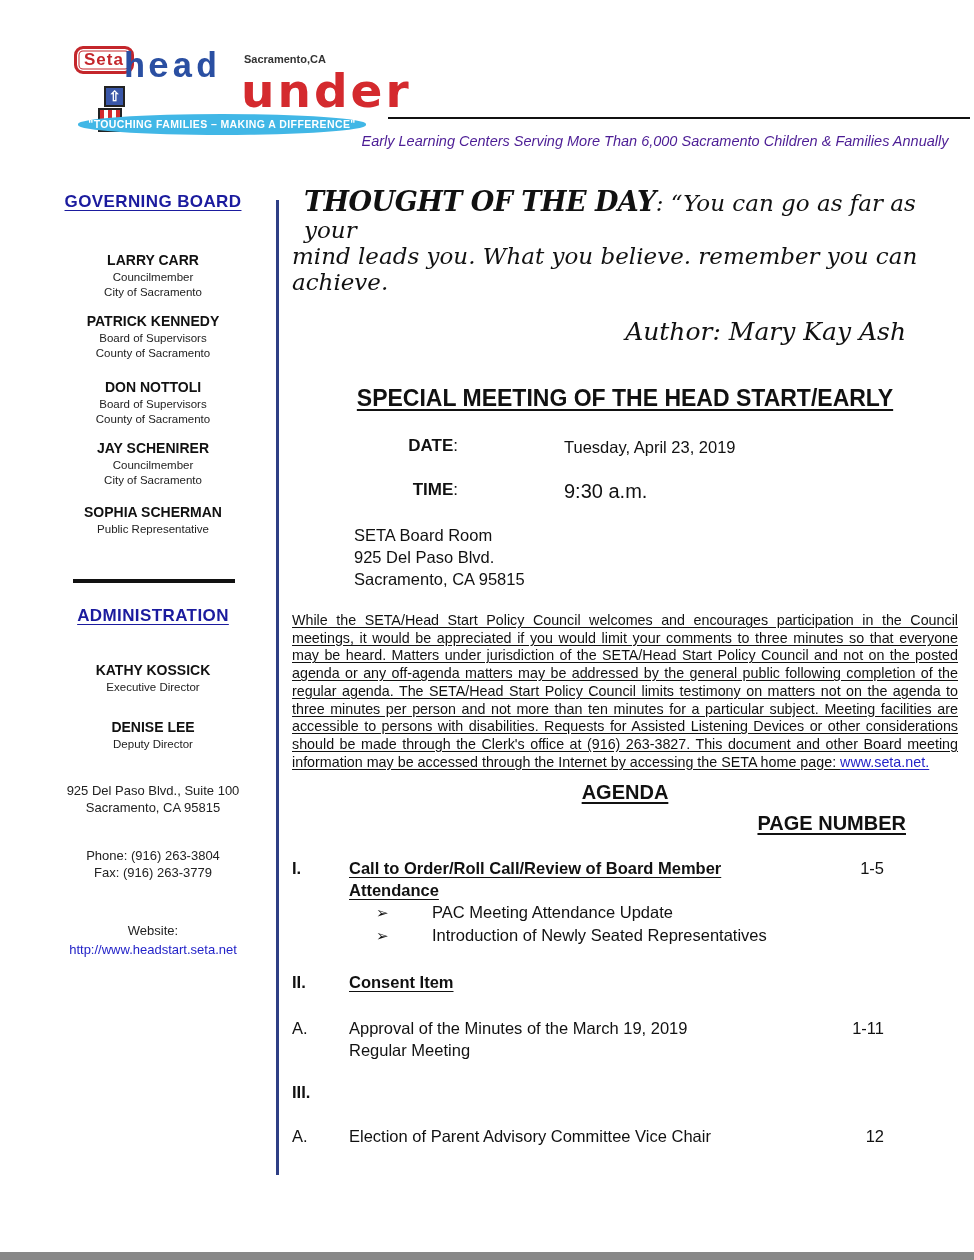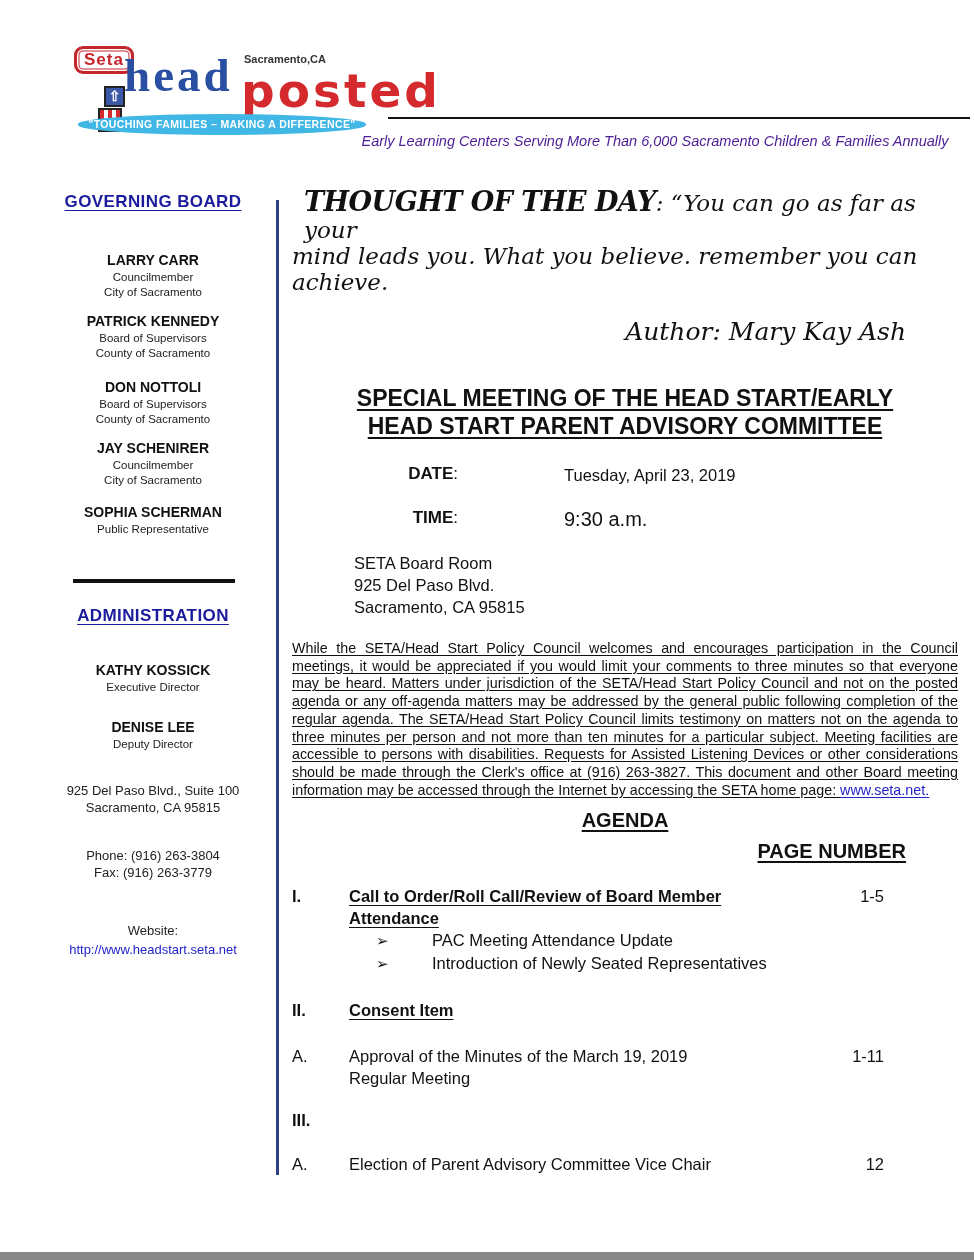--- a/index.html
+++ b/index.html
@@ -21,22 +21,22 @@
     position:absolute; left:8px; top:2px; width:21px; height:21px;
     background:#3a57a8; border:2px solid #222; color:#fff;
     font-size:14px; line-height:17px; text-align:center; font-weight:bold;
   }
   .cube2 {
     position:absolute; left:2px; top:24px; width:24px; height:24px;
     border:2px solid #222;
     background:repeating-linear-gradient(90deg,#d42a2e 0 4px,#fff 4px 8px);
   }
   .head-text {
-    position:absolute; left:56px; top:8px; font-size:47px; font-weight:bold;
-    color:#2a4fa2; letter-spacing:3px; font-family:Liberation Serif, serif;
+    position:absolute; left:56px; top:8px; font-size:35px; font-weight:bold;
+    color:#2a4fa2; letter-spacing:3px; font-family:Liberation Mono, monospace;
   }
   .sac-text { position:absolute; left:176px; top:13px; font-size:11px; font-weight:bold; color:#333; }
   .start-text {
     position:absolute; left:173px; top:23px; font-size:47px; font-weight:bold;
     color:#d42a2e; letter-spacing:3px; font-family:"DejaVu Sans", sans-serif;
   }
   .banner {
     position:absolute; left:10px; top:74px; width:288px; height:21px;
     background:#41b7e6; border-radius:50% / 48%;
     color:#ffffff; font-size:10.5px; font-weight:bold; letter-spacing:.4px;
@@ -114,21 +114,21 @@
 <div class="page">
 
   <div class="logo">
     <div class="seta-box">Seta</div>
     <div class="blocks">
       <div class="cube1">⇧</div>
       <div class="cube2"></div>
     </div>
     <div class="head-text">head</div>
     <div class="sac-text">Sacramento,CA</div>
-    <div class="start-text">posted</div>
+    <div class="start-text">under</div>
     <div class="banner">"TOUCHING FAMILIES – MAKING A DIFFERENCE"</div>
   </div>
   <div class="header-rule"></div>
   <div class="tagline">Early Learning Centers Serving More Than 6,000 Sacramento Children &amp; Families Annually</div>
 
   <div class="sidebar" style="top:192px;">
     <div class="side-heading">GOVERNING BOARD</div>
     <div style="height:40px;"></div>
     <div class="member">
       <div class="name">LARRY CARR</div>
@@ -187,21 +187,20 @@
     <div class="thought">
       <div class="t-line1">
         <span class="t-label">THOUGHT OF THE DAY</span><span class="t-rest">:  “You can  go as far as your</span>
       </div>
       <div class="t-line2">mind leads you. What you believe. remember you can achieve.</div>
     </div>
     <div class="author">Author:  Mary Kay Ash</div>
 
     <div class="meeting-title">
       <div><span>SPECIAL MEETING OF THE HEAD START/EARLY</span></div>
-      <div><span>HEAD START PARENT ADVISORY COMMITTEE</span></div>
     </div>
 
     <div class="info-table">
       <div class="info-row">
         <div class="info-label"><span>DATE</span><span class="colon">:</span></div>
         <div class="info-value">Tuesday, April 23, 2019</div>
       </div>
       <div class="info-row">
         <div class="info-label"><span>TIME</span><span class="colon">:</span></div>
         <div class="info-value big">9:30 a.m.</div>

